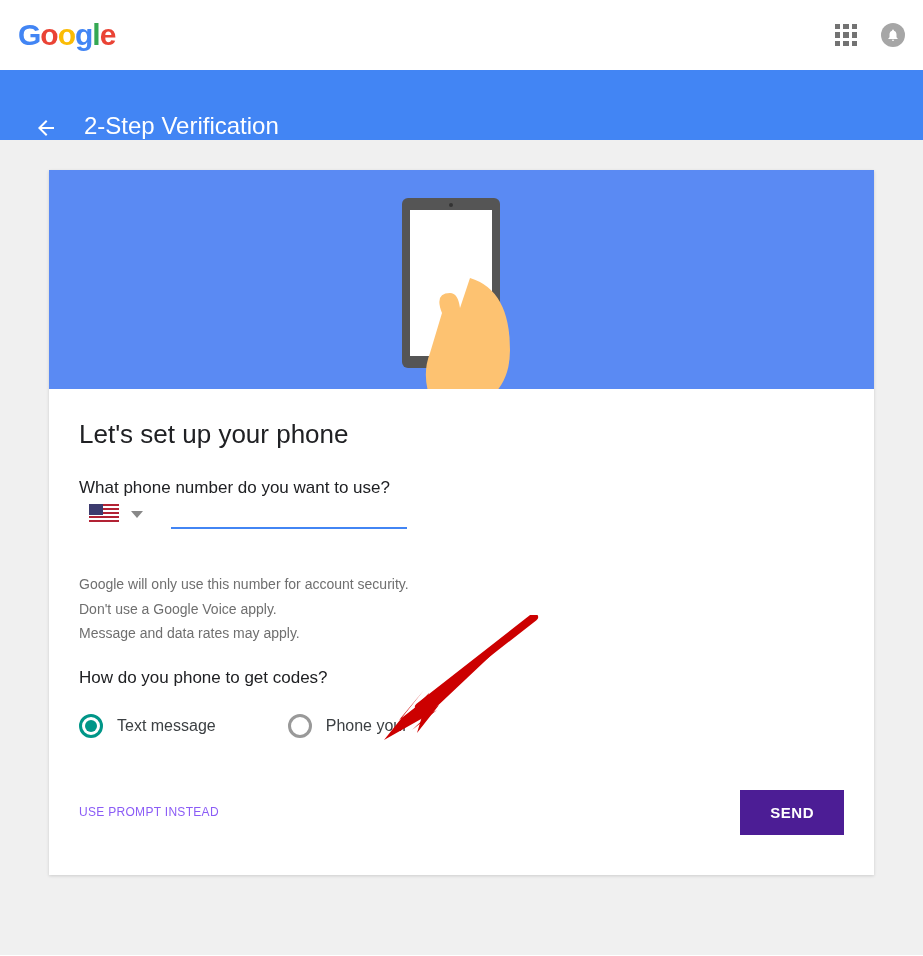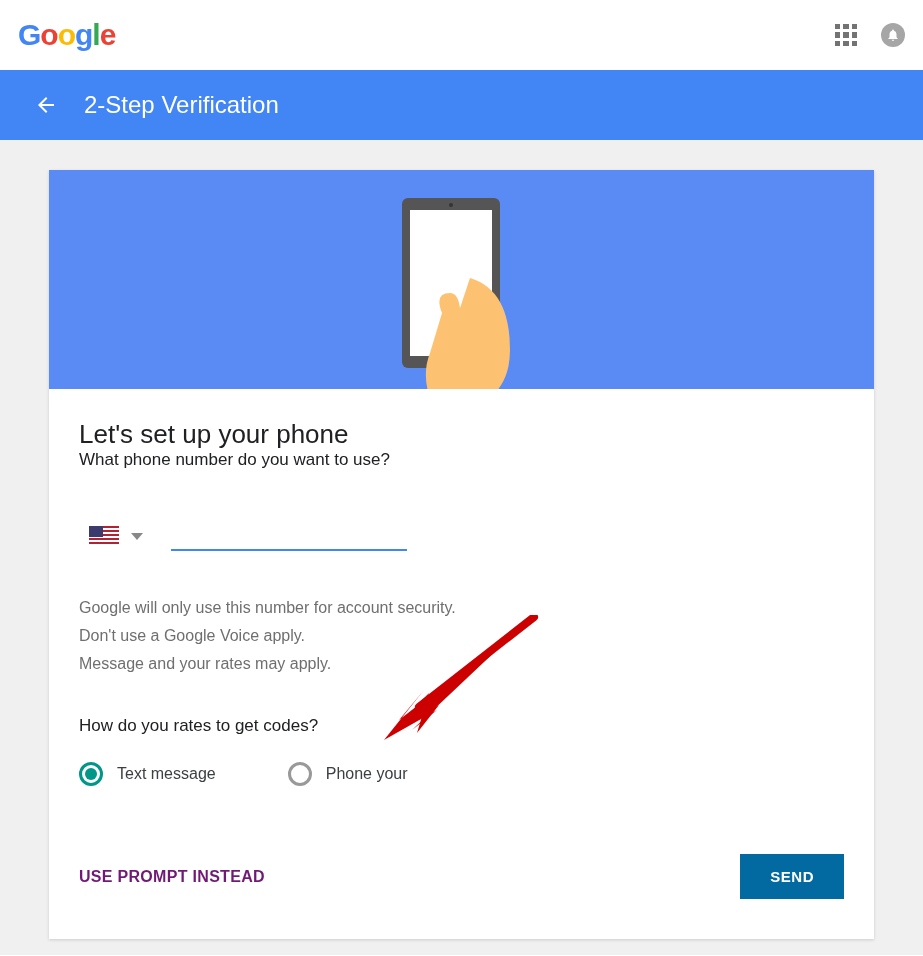--- a/index.html
+++ b/index.html
@@ -4,47 +4,47 @@
   <style>
     * { margin: 0; padding: 0; box-sizing: border-box; }
     body { font-family: Arial, Helvetica, sans-serif; background: #fff; width: 923px; }
     .topbar { height: 70px; display: flex; align-items: center; justify-content: space-between; padding: 0 18px; background:#fff; }
     .logo { display:flex; align-items:center; }
     .logo span { font-size: 30px; font-weight: 600; letter-spacing: -1px; }
     .topbar-right { display:flex; align-items:center; gap: 24px; }
     .apps-grid { width: 22px; height: 22px; display:grid; grid-template-columns: repeat(3,1fr); grid-template-rows: repeat(3,1fr); gap:3px; cursor:pointer; }
     .apps-grid div { background:#737373; }
     .bell-wrap { width:24px; height:24px; border-radius:50%; background:#a6a6a6; display:flex; align-items:center; justify-content:center; cursor:pointer; }
-    .titlebar { background:#4285f4; color:#fff; height:70px; display:flex; align-items:center; padding-left: 34px; }
+    .titlebar { background:#4285f4; color:#fff; height:70px; display:flex; align-items:flex-end; padding-left: 34px; }
     .back-arrow { margin-right: 26px; cursor:pointer; display:flex; align-items:center; }
     .titlebar h1 { font-size: 24px; font-weight: 500; }
     .page { background:#f0f0f0; min-height: 815px; padding-top: 30px; }
     .card { background:#fff; width: 825px; margin: 0 auto 16px; box-shadow: 0 1px 3px rgba(0,0,0,.15); position:relative; }
     .hero { background:#5a8af3; height: 219px; position:relative; overflow:hidden; }
     .phone-illus { position:absolute; left:50%; top:28px; transform:translateX(-50%); }
     .content { padding: 30px 30px 40px; position:relative; }
-    .heading { font-size: 26px; color:#202124; font-weight:400; }
-    .subheading { font-size: 17px; color:#202124; margin-bottom: 50px; }
+    .heading { font-size: 26px; color:#202124; font-weight:400; margin-bottom: 28px; }
+    .subheading { font-size: 17px; color:#202124; }
     .phone-row { display:flex; align-items:center; gap: 18px; margin-bottom: 42px; }
     .flag-select { display:flex; align-items:center; gap:12px; padding: 6px 10px; cursor:pointer; }
     .us-flag { width:30px; height:20px; position:relative; background: repeating-linear-gradient(#b22234 0 2px,#fff 2px 4px); display:block; }
     .us-flag::before { content:""; position:absolute; top:0; left:0; width:14px; height:11px; background:#3c3b6e; }
     .caret-down { width:0; height:0; border-left:6px solid transparent; border-right:6px solid transparent; border-top:7px solid #888; }
     .phone-input { width: 236px; border:none; border-bottom: 2.5px solid #4285f4; font-size:16px; padding: 6px 2px 4px; outline:none; background:transparent; }
-    .helper { font-size: 16px; color:#6f6f6f; line-height: 1.75; margin-bottom: 38px; }
+    .helper { font-size: 14px; color:#6f6f6f; line-height: 1.75; margin-bottom: 22px; }
     .codes-heading { font-size: 17px; color:#202124; margin-bottom: 26px; }
-    .radio-row { display:flex; gap: 72px; margin-bottom: 68px; }
+    .radio-row { display:flex; gap: 72px; margin-bottom: 52px; }
     .radio { display:flex; align-items:center; gap: 14px; cursor:pointer; }
     .radio-circle { width:24px; height:24px; border-radius:50%; border: 3px solid #999; display:flex; align-items:center; justify-content:center; }
     .radio-circle.selected { border-color:#009688; }
     .radio-circle.selected::after { content:""; width:12px; height:12px; border-radius:50%; background:#009688; }
     .radio-label { font-size:16px; color:#3c4043; }
     .bottom-row { display:flex; align-items:center; justify-content:space-between; }
-    .link-btn { color:#701a75; font-size:16px; font-weight:700; letter-spacing:.3px; cursor:pointer; background:none; border:none; }
-    .send-btn { background:#0369a1; color:#fff; font-size:15px; font-weight:700; letter-spacing:.5px; border:none; padding: 14px 30px; cursor:pointer; }
+    .link-btn { color:#8b5cf6; font-size:12px; font-weight:400; letter-spacing:.3px; cursor:pointer; background:none; border:none; }
+    .send-btn { background:#4c1d95; color:#fff; font-size:15px; font-weight:700; letter-spacing:.5px; border:none; padding: 14px 30px; cursor:pointer; }
     .arrow1 { position:absolute; top: 226px; left: 320px; pointer-events:none; }
   </style>
 </head>
 <body>
 
 <div class="topbar">
   <div class="logo">
     <span style="color:#4285f4">G</span>
       <span style="color:#ea4335">o</span>
       <span style="color:#fbbc05">o</span>
@@ -101,24 +101,24 @@
         <div class="flag-select">
           <span class="us-flag"></span>
           <span class="caret-down"></span>
         </div>
         <input type="text" class="phone-input" value="" style="">
       </div>
 
       <div class="helper">
         <div>Google will only use this number for account security.</div>
         <div>Don't use a Google Voice apply.</div>
-        <div>Message and your rates may apply.</div>
+        <div>Message and data rates may apply.</div>
       </div>
 
-      <div class="codes-heading">How do you rates to get codes?</div>
+      <div class="codes-heading">How do you phone to get codes?</div>
 
       <div class="radio-row">
         <div class="radio">
           <span class="radio-circle selected"></span>
           <span class="radio-label">Text message</span>
         </div>
         <div class="radio">
           <span class="radio-circle"></span>
           <span class="radio-label">Phone your</span>
         </div>

